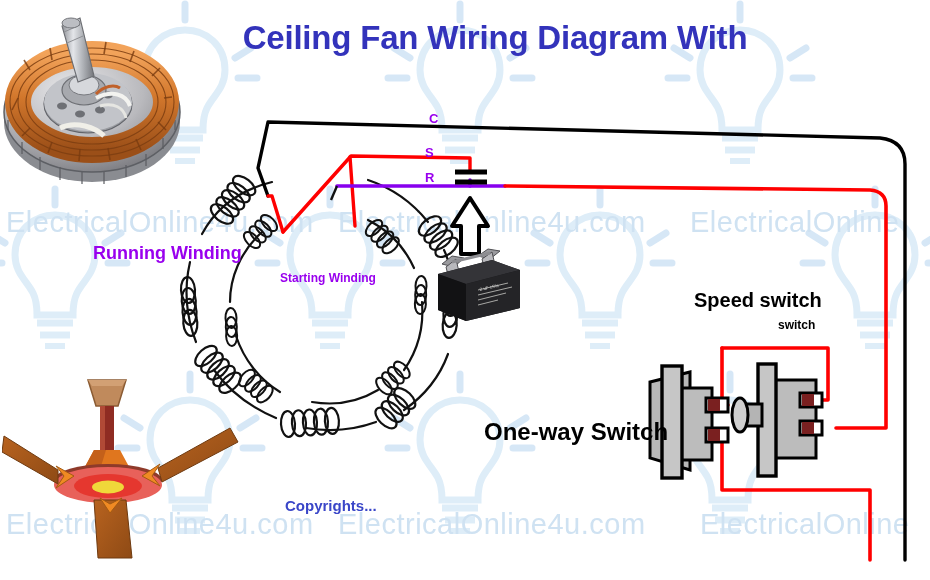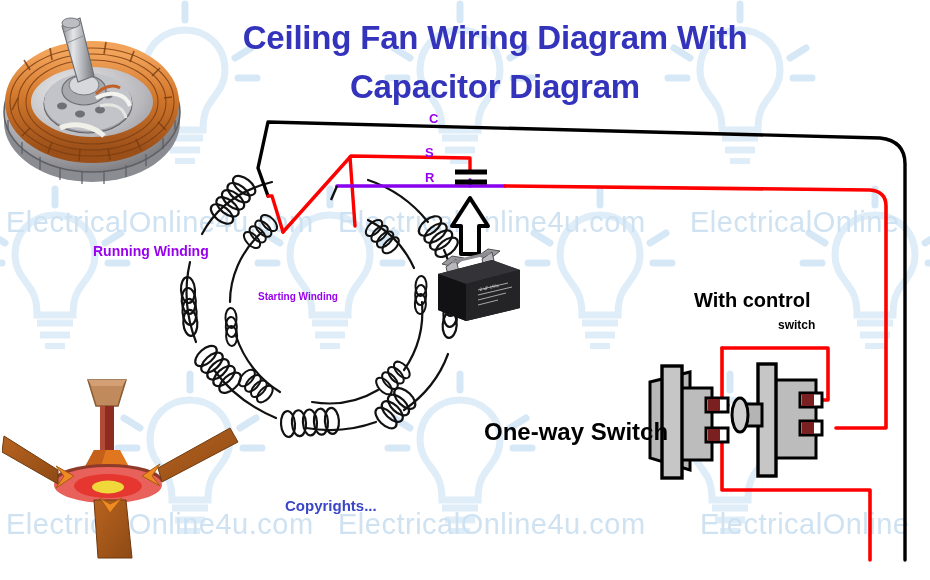--- a/index.html
+++ b/index.html
@@ -54,21 +54,20 @@
 
   <div class="txt wm" style="left:6px;top:206px;">ElectricalOnline4u.com</div>
   <div class="txt wm" style="left:338px;top:206px;">ElectricalOnline4u.com</div>
   <div class="txt wm" style="left:690px;top:206px;">ElectricalOnline</div>
   <div class="txt wm" style="left:6px;top:508px;">ElectricalOnline4u.com</div>
   <div class="txt wm" style="left:338px;top:508px;">ElectricalOnline4u.com</div>
   <div class="txt wm" style="left:700px;top:508px;">ElectricalOnline</div>
 
   <div class="txt title" style="white-space:normal;">
     <span>Ceiling Fan Wiring Diagram With</span><br>
-    <span>Capacitor Diagram</span>
   </div>
 
   <svg style="left:0px;top:2px;" width="185" height="190" viewBox="0 0 185 190">
     <defs>
       <radialGradient id="gSteel" cx="38%" cy="32%" r="75%">
         <stop offset="0%" stop-color="#e8e8ea"></stop>
           <stop offset="55%" stop-color="#b9b9bd"></stop>
           <stop offset="100%" stop-color="#77777c"></stop>
       </radialGradient>
       <linearGradient id="gCop" x1="0" y1="0" x2="0" y2="1">
@@ -375,22 +374,22 @@
       <path d="M54,108 L72,118 L54,130 L62,118 Z"></path>
       <path d="M158,106 L140,118 L158,128 L150,118 Z"></path>
       <path d="M98,140 L108,155 L120,140 L108,146 Z"></path>
     </g>
   </svg>
 
   <div class="txt lbl-purple" style="left:429px;top:111px;font-size:13px;">C</div>
   <div class="txt lbl-purple" style="left:425px;top:145px;font-size:13px;">S</div>
   <div class="txt lbl-purple" style="left:425px;top:170px;font-size:13px;">R</div>
 
-  <div class="txt lbl-purple" style="left:93px;top:243px;font-size:14px;">Running Winding</div>
-  <div class="txt lbl-purple" style="left:258px;top:271px;font-size:10px;margin-top:20px;">Starting Winding</div>
+  <div class="txt lbl-purple" style="left:93px;top:243px;font-size:18px;">Running Winding</div>
+  <div class="txt lbl-purple" style="left:280px;top:271px;font-size:12px;">Starting Winding</div>
 
   <div class="txt lbl-black" style="left:484px;top:418px;font-size:24px;">One-way Switch</div>
-  <div class="txt lbl-black" style="left:694px;top:289px;font-size:20px;">With control</div>
+  <div class="txt lbl-black" style="left:694px;top:289px;font-size:20px;">Speed switch</div>
   <div class="txt lbl-black" style="left:778px;top:318px;font-size:12px;">switch</div>
 
   <div class="txt copy" style="left:285px;top:494px;text-align:right;">Copyrights...</div>
 
 </div>
 
 </body></html>

